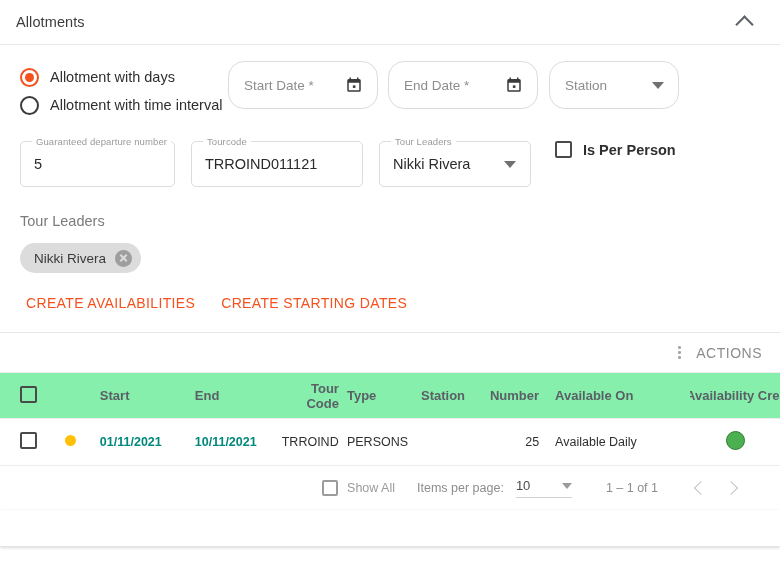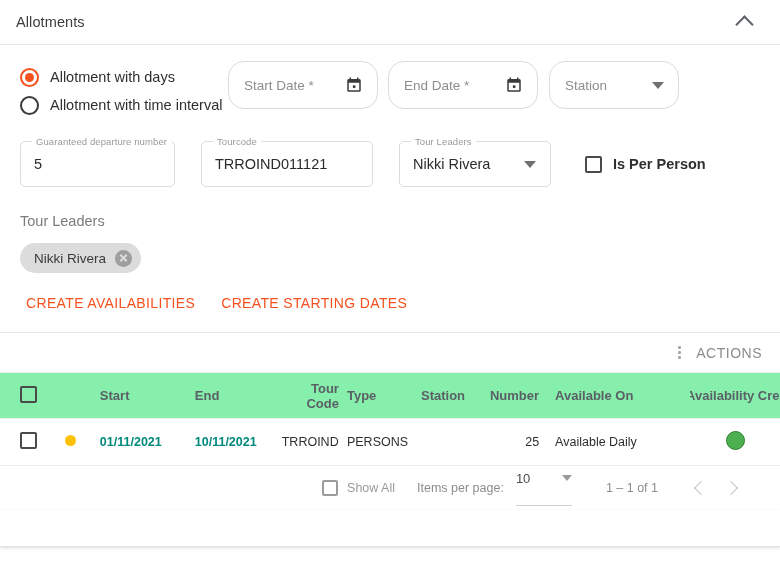--- a/index.html
+++ b/index.html
@@ -166,23 +166,22 @@
     color: #2b2b2b;
     padding-left: 13px;
     flex: 1 1 auto;
     overflow: hidden;
     white-space: nowrap;
   }
 
   
   .row-two {
     display: flex;
-    align-items: center;
+    align-items: flex-start;
     padding: 22px 0 0 20px;
-    gap: 10px;
   }
   .gd-field  { width: 155px; }
   .tc-field  { width: 172px; margin-left: 16px; }
   .tl-field  { width: 152px; margin-left: 16px; }
 
   .chk-wrap {
     display: flex;
     align-items: center;
     margin-left: 24px;
     cursor: pointer;
@@ -393,21 +392,21 @@
   }
   .pg-showall { margin-left: 9px; color: #9b9b9b; }
   .pg-ipp { margin-left: 22px; color: #8d8d8d; }
   .pg-select {
     margin-left: 12px;
     border-bottom: 1px solid #d2d2d2;
     min-width: 56px;
     display: flex;
     align-items: center;
     justify-content: space-between;
-    padding-bottom: 19px;
+    padding-bottom: 4px;
     cursor: pointer;
   }
   .pg-select-val { color: #4a4a4a; font-size: 13px; }
   .pg-caret {
     width: 0; height: 0;
     border-left: 5px solid transparent;
     border-right: 5px solid transparent;
     border-top: 6px solid #9b9b9b;
     margin-left: 10px;
   }

